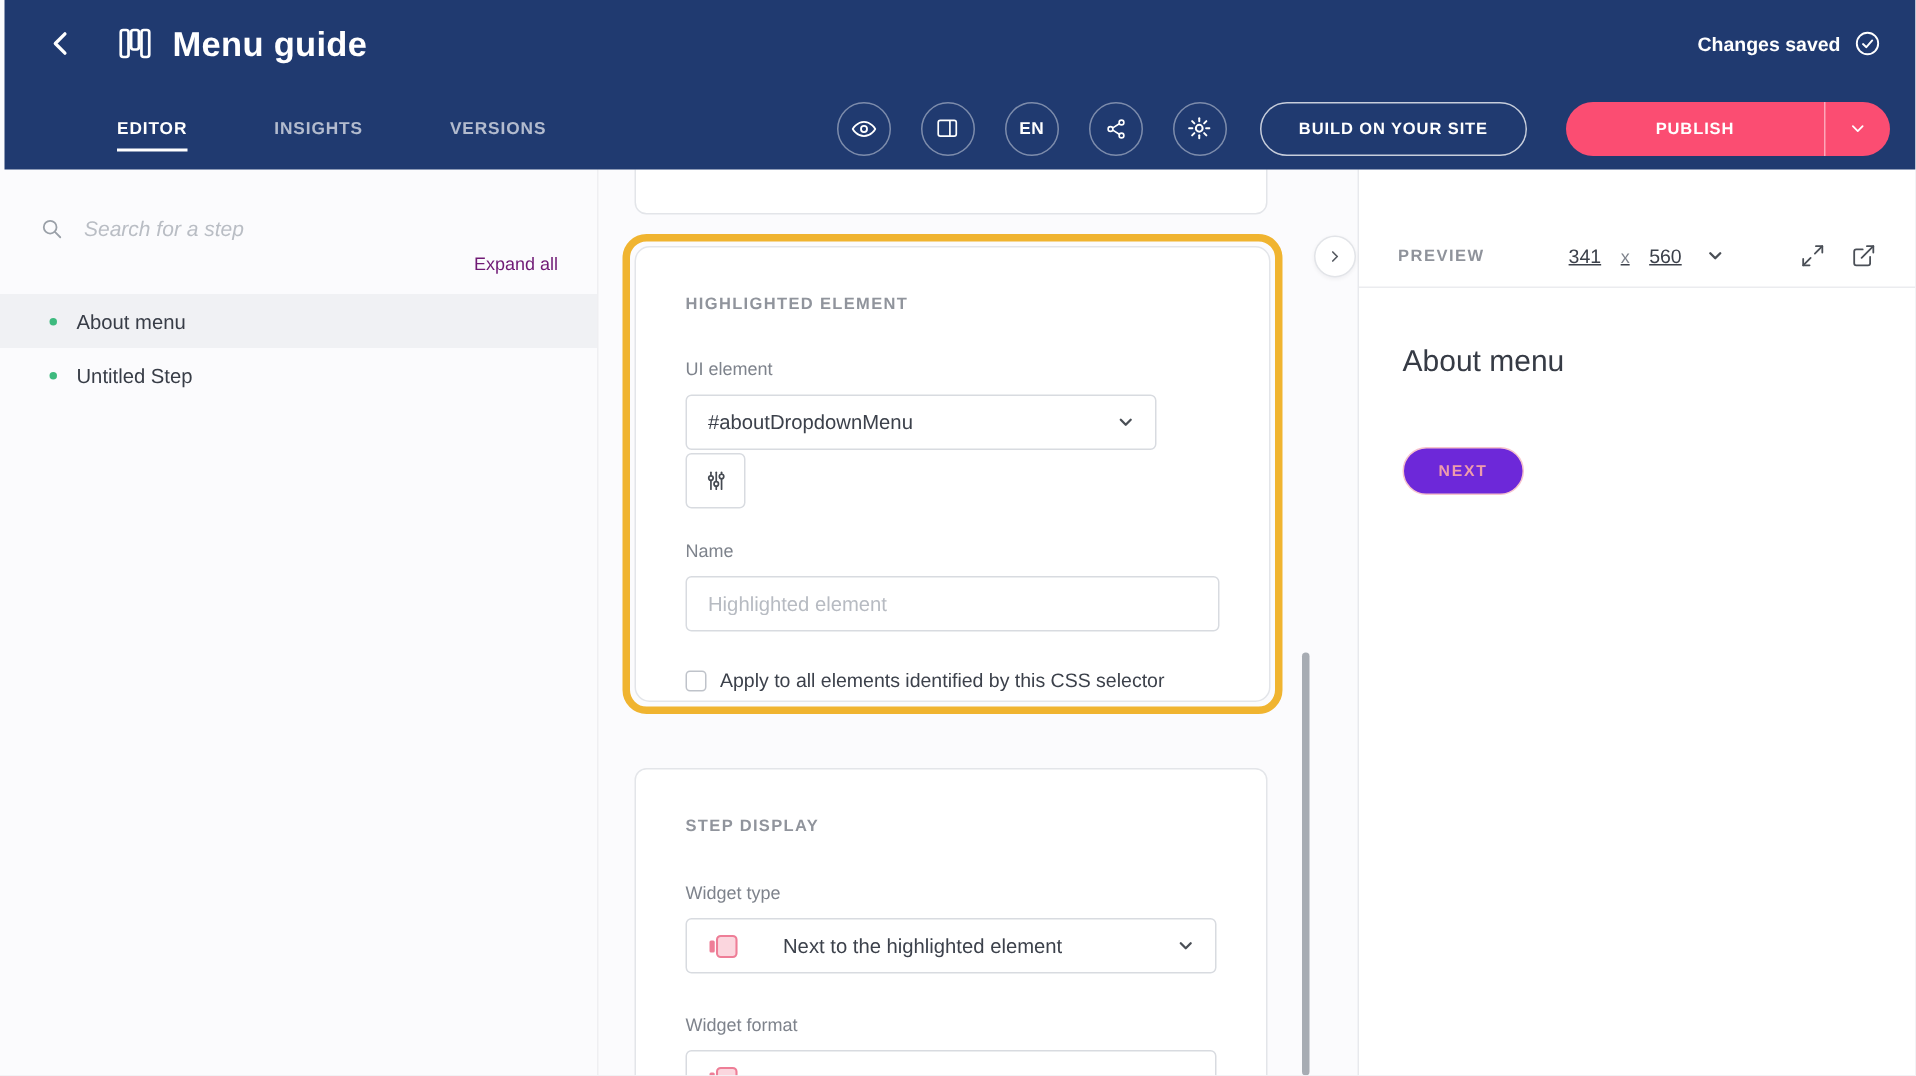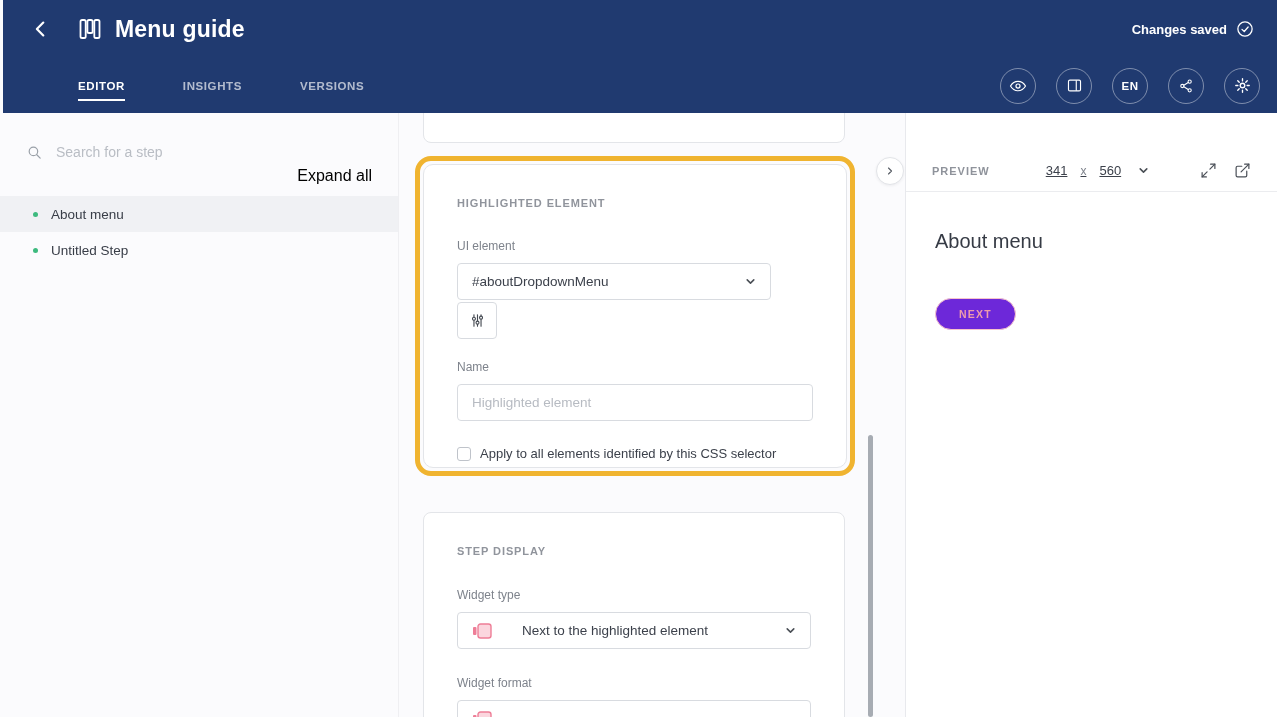--- a/index.html
+++ b/index.html
@@ -24,23 +24,23 @@
   .circle-btn.first{margin-left:0;}
   .lang{font-size:11.5px;font-weight:700;color:#fff;letter-spacing:.4px;}
   .build-btn{height:36px;margin-left:22px;padding:0 25px;border:1px solid rgba(255,255,255,.75);border-radius:18px;color:#fff;font-size:11px;font-weight:700;letter-spacing:.6px;}
   .publish-group{display:flex;margin-left:26px;height:36px;border-radius:18px;overflow:hidden;background:#fb4d72;}
   .publish-main{width:172px;color:#fff;font-size:11px;font-weight:700;letter-spacing:.6px;}
   .publish-caret{width:44px;display:flex;align-items:center;justify-content:center;border-left:1px solid rgba(255,255,255,.5);}
 
   
   .sidebar{position:absolute;left:0;top:113px;bottom:0;width:399px;background:#fbfbfd;border-right:1px solid #efeff2;}
   .search-row{display:flex;align-items:center;height:58px;margin-top:10px;padding:0 26px;gap:11px;}
-  .search-input{flex:1;min-width:0;border:none;outline:none;background:transparent;font-size:14px;color:#3c414b;font-family:inherit;}
+  .search-input{flex:1;min-width:0;border:none;outline:none;background:transparent;font-size:14px;color:#3c414b;font-family:inherit;font-style:italic;}
   .search-input::placeholder{color:#b9bdc4;}
-  .expand-all{font-size:16px;color:#000000;white-space:nowrap;margin-top:48px;}
+  .expand-all{font-size:12px;color:#701a75;white-space:nowrap;margin-top:48px;}
   .step-list{margin-top:15px;}
   .step-row{display:flex;align-items:center;height:36px;padding-left:33px;font-size:13.5px;color:#383d47;cursor:pointer;}
   .step-row.selected{background:#f0f1f4;}
   .dot{width:5px;height:5px;border-radius:50%;background:#3dba7e;margin-right:13px;flex:none;}
 
   
   .editor-area{position:absolute;left:400px;top:113px;width:505px;bottom:0;overflow:hidden;}
   .card{background:#fff;border:1px solid #e3e5e9;border-radius:8px;}
   .card-partial{position:absolute;left:23px;top:-50px;width:422px;height:80px;}
   .highlight-ring{position:absolute;left:15px;top:43px;width:440px;height:320px;border:5px solid #f0b430;border-radius:16px;padding:3px;}
@@ -156,20 +156,31 @@
                 <line x1="16.6" y1="16.6" x2="18.7" y2="18.7"></line>
                 <line x1="12" y1="18.5" x2="12" y2="21.5"></line>
                 <line x1="7.4" y1="16.6" x2="5.3" y2="18.7"></line>
                 <line x1="5.5" y1="12" x2="2.5" y2="12"></line>
                 <line x1="7.4" y1="7.4" x2="5.3" y2="5.3"></line>
                 <line x1="12" y1="5.5" x2="12" y2="2.5"></line>
                 <line x1="16.6" y1="7.4" x2="18.7" y2="5.3"></line>
               </svg>
           </span>
         </button>
+        <button class="build-btn">BUILD ON YOUR SITE</button>
+        <div class="publish-group">
+          <button class="publish-main">PUBLISH</button>
+          <button class="publish-caret">
+            <span style="display:flex;">
+              <svg width="13" height="13" viewBox="0 0 24 24" fill="none" stroke="#fff" stroke-width="2.2" stroke-linecap="round" stroke-linejoin="round">
+                  <polyline points="6 9.5 12 15.5 18 9.5"></polyline>
+                </svg>
+            </span>
+          </button>
+        </div>
       </div>
     </div>
   </header>
 
   <aside class="sidebar">
     <div class="search-row">
       <span style="display:flex;">
         <svg width="17" height="17" viewBox="0 0 24 24" fill="none" stroke="#9aa0a8" stroke-width="1.7" stroke-linecap="round">
             <circle cx="10.5" cy="10.5" r="6"></circle>
             <line x1="15.2" y1="15.2" x2="20" y2="20"></line>

